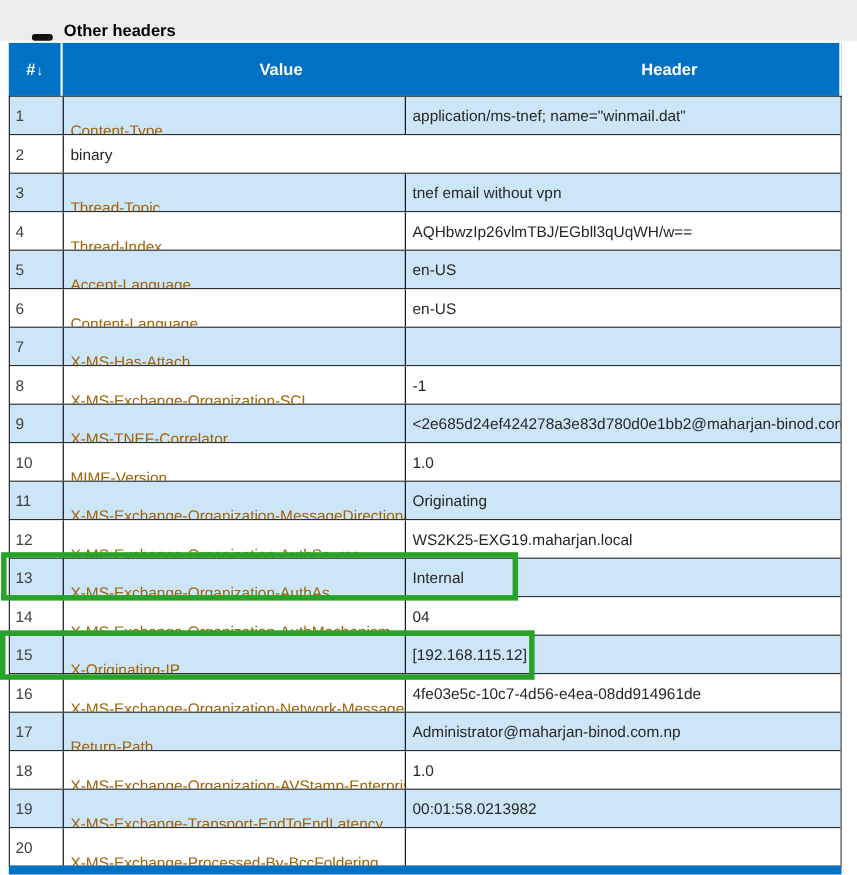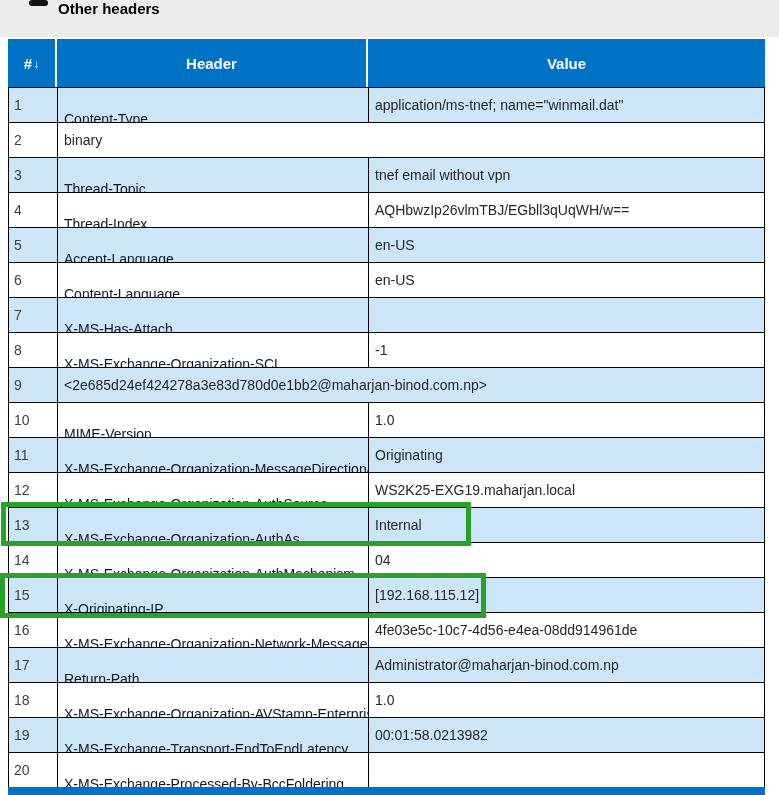--- a/index.html
+++ b/index.html
@@ -5,21 +5,21 @@
   html,body{margin:0;padding:0;}
   body{
     width:779px;height:795px;position:relative;overflow:hidden;
     background:#ffffff;
     font-family:"Liberation Sans","DejaVu Sans",sans-serif;
     -webkit-font-smoothing:antialiased;
   }
   
   .section-strip{
     position:absolute;left:0;top:0;width:779px;height:37px;
-    background:#ececec;display:flex;align-items:flex-start;
+    background:#ececec;display:flex;align-items:flex-end;
   }
   .collapse-icon{
     width:19px;height:6px;border-radius:3px;background:#111;
     margin-left:29px;cursor:pointer;flex:0 0 auto;
   }
   .section-title{
     margin-left:10px;font-size:15px;font-weight:bold;color:#000;
   }
   
   .table-wrap{position:absolute;left:8px;top:39px;width:757px;}
@@ -32,21 +32,21 @@
   .hcell.c-header{width:311px;border-right:2px solid #fff;}
   .hcell.c-value{flex:1;}
   .sort-arrow{font-size:12px;font-weight:bold;margin-left:1px;margin-top:2px;}
   .tbody{border:1px solid #000;border-bottom:none;}
   .row{display:flex;height:35px;box-sizing:border-box;border-bottom:1px solid #000;background:#ffffff;}
   .row.alt{background:#cde6f7;}
   .cell{box-sizing:border-box;display:flex;align-items:center;font-size:14px;overflow:hidden;white-space:nowrap;}
   .cell-num{width:49px;border-right:1px solid #000;padding-left:5px;color:#404040;}
   .cell-header{width:311px;border-right:1px solid #000;padding-left:6px;color:#0a0a0a;}
   .cell-value{flex:1;padding-left:6px;color:#262626;}
-  .header-text{color:#0f172a;margin-top:27px;}
+  .header-text{color:#a16207;margin-top:27px;}
   .header-text.link{text-decoration:underline;cursor:pointer;}
   
   .bottom-strip{position:absolute;left:8px;top:787px;width:757px;height:8px;background:#0072c6;}
   
   .hl-box{
     position:absolute;box-sizing:border-box;border:5px solid #27a427;
     background:transparent;pointer-events:none;
   }
   .hl-box.box-13{left:1px;top:502px;width:470px;height:44px;}
   .hl-box.box-15{left:0px;top:573px;width:486px;height:45px;}
@@ -58,26 +58,26 @@
   <div class="collapse-icon"></div>
   <div class="section-title">Other headers</div>
 </div>
 
 <div class="table-wrap">
   <div class="thead">
     <div class="hcell c-num">
       <span>#</span>
         <span class="sort-arrow">↓</span>
     </div>
+    <div class="hcell c-value">
+      <span>Value</span>
+    </div>
     <div class="hcell c-header">
       <span>Header</span>
     </div>
-    <div class="hcell c-value">
-      <span>Value</span>
-    </div>
   </div>
   <div class="tbody" id="tbody">
   <div class="row alt">
     <div class="cell cell-num">1</div>
     <div class="cell cell-header">
       <span class="header-text link">Content-Type</span>
     </div>
     <div class="cell cell-value">
       <span class="value-text">application/ms-tnef; name="winmail.dat"</span>
     </div>
@@ -145,20 +145,23 @@
     <div class="cell cell-header">
       <span class="header-text link">X-MS-Exchange-Organization-SCL</span>
     </div>
     <div class="cell cell-value">
       <span class="value-text">-1</span>
     </div>
   </div>
 
   <div class="row alt">
     <div class="cell cell-num">9</div>
+    <div class="cell cell-header">
+      <span class="header-text link">X-MS-TNEF-Correlator</span>
+    </div>
     <div class="cell cell-value">
       <span class="value-text">&lt;2e685d24ef424278a3e83d780d0e1bb2@maharjan-binod.com.np&gt;</span>
     </div>
   </div>
 
   <div class="row">
     <div class="cell cell-num">10</div>
     <div class="cell cell-header">
       <span class="header-text link">MIME-Version</span>
     </div>

